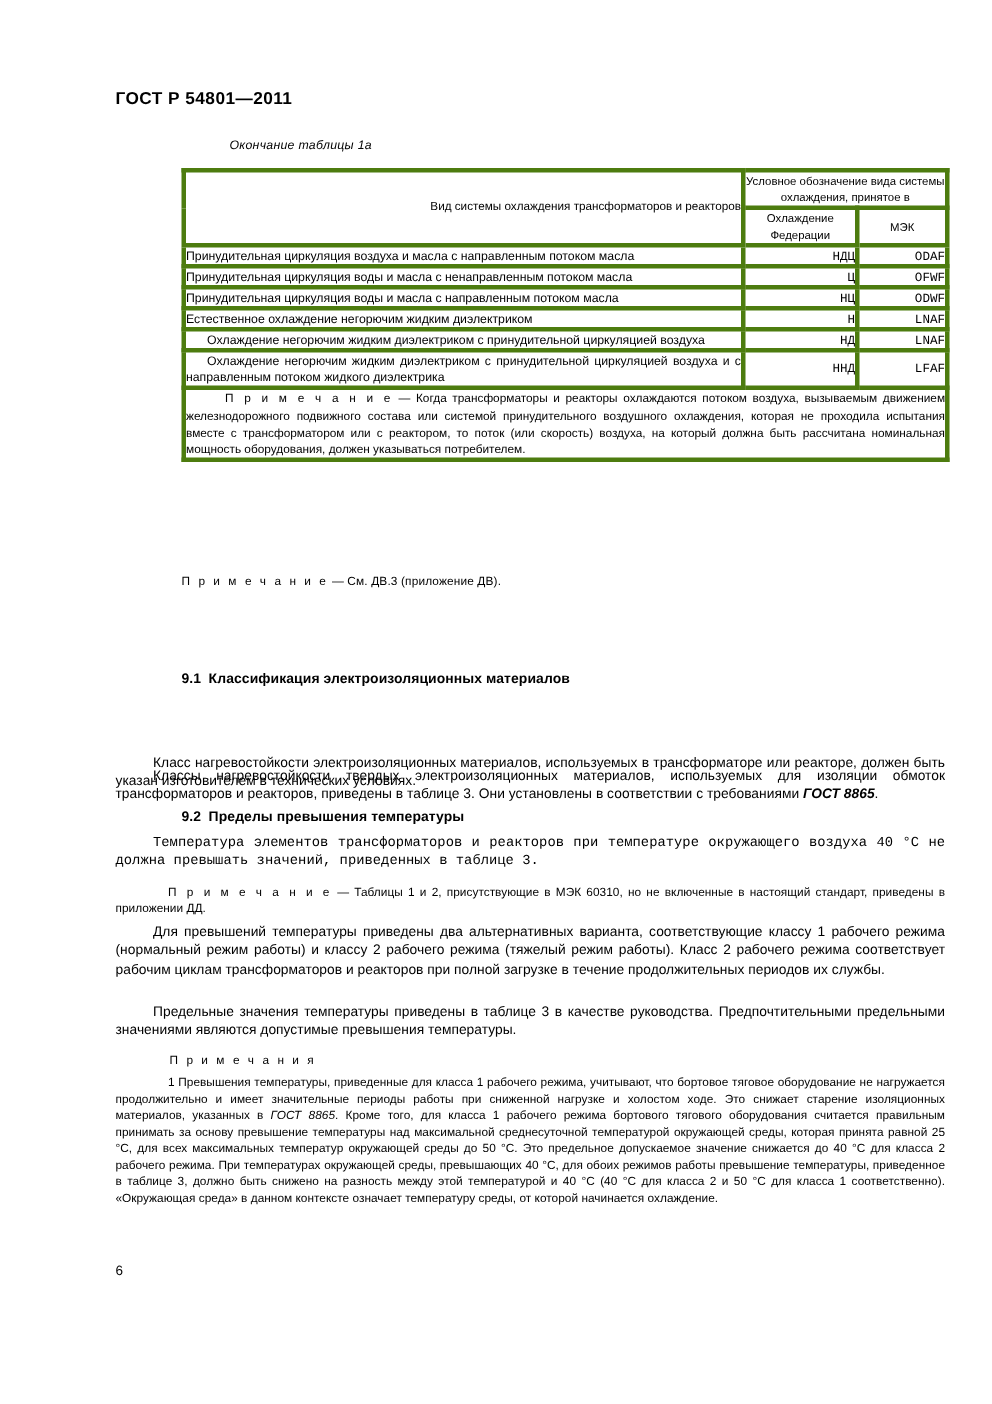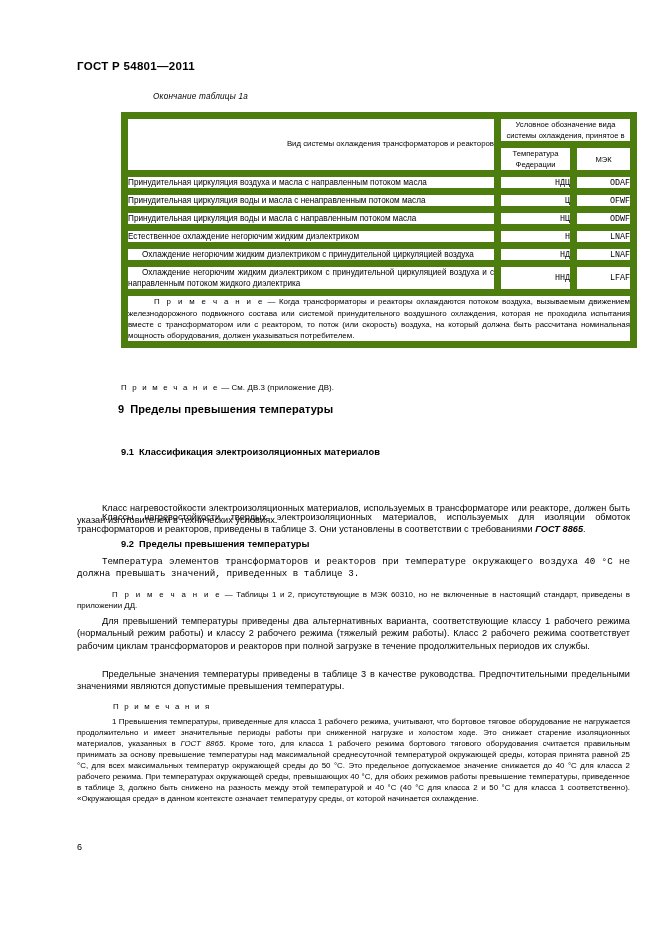--- a/index.html
+++ b/index.html
@@ -49,21 +49,21 @@
     left: 105px;
     top: 112px;
     width: 509px;
   }
   table.std {
     border-collapse: collapse;
     width: 509px;
     table-layout: fixed;
   }
   table.std td, table.std th {
-    border: 7px solid #4d7c0f;
+    border: 3px solid #4d7c0f;
     padding: 0;
     vertical-align: middle;
   }
   table.std .hdr-thick {
     border-bottom-width: 2px;
   }
   .c-kind   { width: 373px; }
   .c-rf     { width: 76px; }
   .c-iec    { width: 60px; }
 
@@ -209,21 +209,21 @@
         <col class="c-kind">
           <col class="c-rf">
           <col class="c-iec">
       </colgroup>
       <tbody>
         <tr>
           <td class="hcell-kind hdr-thick" rowspan="2">Вид системы охлаждения трансформаторов и реакторов</td>
           <td class="hcell" colspan="2">Условное обозначение вида системы охлаждения, принятое в</td>
         </tr>
         <tr>
-          <td class="hcell hdr-thick">Температура Федерации</td>
+          <td class="hcell hdr-thick">Охлаждение Федерации</td>
           <td class="hcell hdr-thick">МЭК</td>
         </tr>
 
         <tr>
           <td class="rcell">Принудительная циркуляция воздуха и масла с направленным потоком масла</td>
           <td class="ccell">НДЦ</td>
           <td class="ccell">ODAF</td>
         </tr>
         <tr>
           <td class="rcell">Принудительная циркуляция воды и масла с ненаправленным потоком масла</td>
@@ -253,21 +253,20 @@
 
         <tr>
           <td class="notecell" colspan="3"><span class="nlabel">П р и м е ч а н и е</span><span> — Когда трансформаторы и реакторы охлаждаются потоком воздуха, вызываемым движением железнодорожного подвижного состава или системой принудительного воздушного охлаждения, которая не проходила испытания вместе с трансформатором или с реактором, то поток (или скорость) воздуха, на который должна быть рассчитана номинальная мощность оборудования, должен указываться потребителем.</span></td>
         </tr>
       </tbody>
     </table>
   </div>
 
   <div class="after-table-note"><span class="nlabel">П р и м е ч а н и е</span><span> — См. ДВ.3 (приложение ДВ).</span></div>
 
-  <div class="h2"><span class="num">9</span><span>Пределы превышения температуры</span></div>
 
   <div class="h3" id="h3-91"><span class="num">9.1</span><span>Классификация электроизоляционных материалов</span></div>
 
   <div class="para" id="p-91a"><span>Классы нагревостойкости твердых электроизоляционных материалов, используемых для изоляции обмоток трансформаторов и реакторов, приведены в таблице 3. Они установлены в соответствии с требованиями </span><span class="bold-italic">ГОСТ 8865</span><span>.</span></div>
 
   <div class="para" id="p-91b">Класс нагревостойкости электроизоляционных материалов, используемых в трансформаторе или реакторе, должен быть указан изготовителем в технических условиях.</div>
 
   <div class="h3" id="h3-92"><span class="num">9.2</span><span>Пределы превышения температуры</span></div>
 
   <div class="para" id="p-92a">Температура элементов трансформаторов и реакторов при температуре окружающего воздуха 40 °C не должна превышать значений, приведенных в таблице 3.</div>

